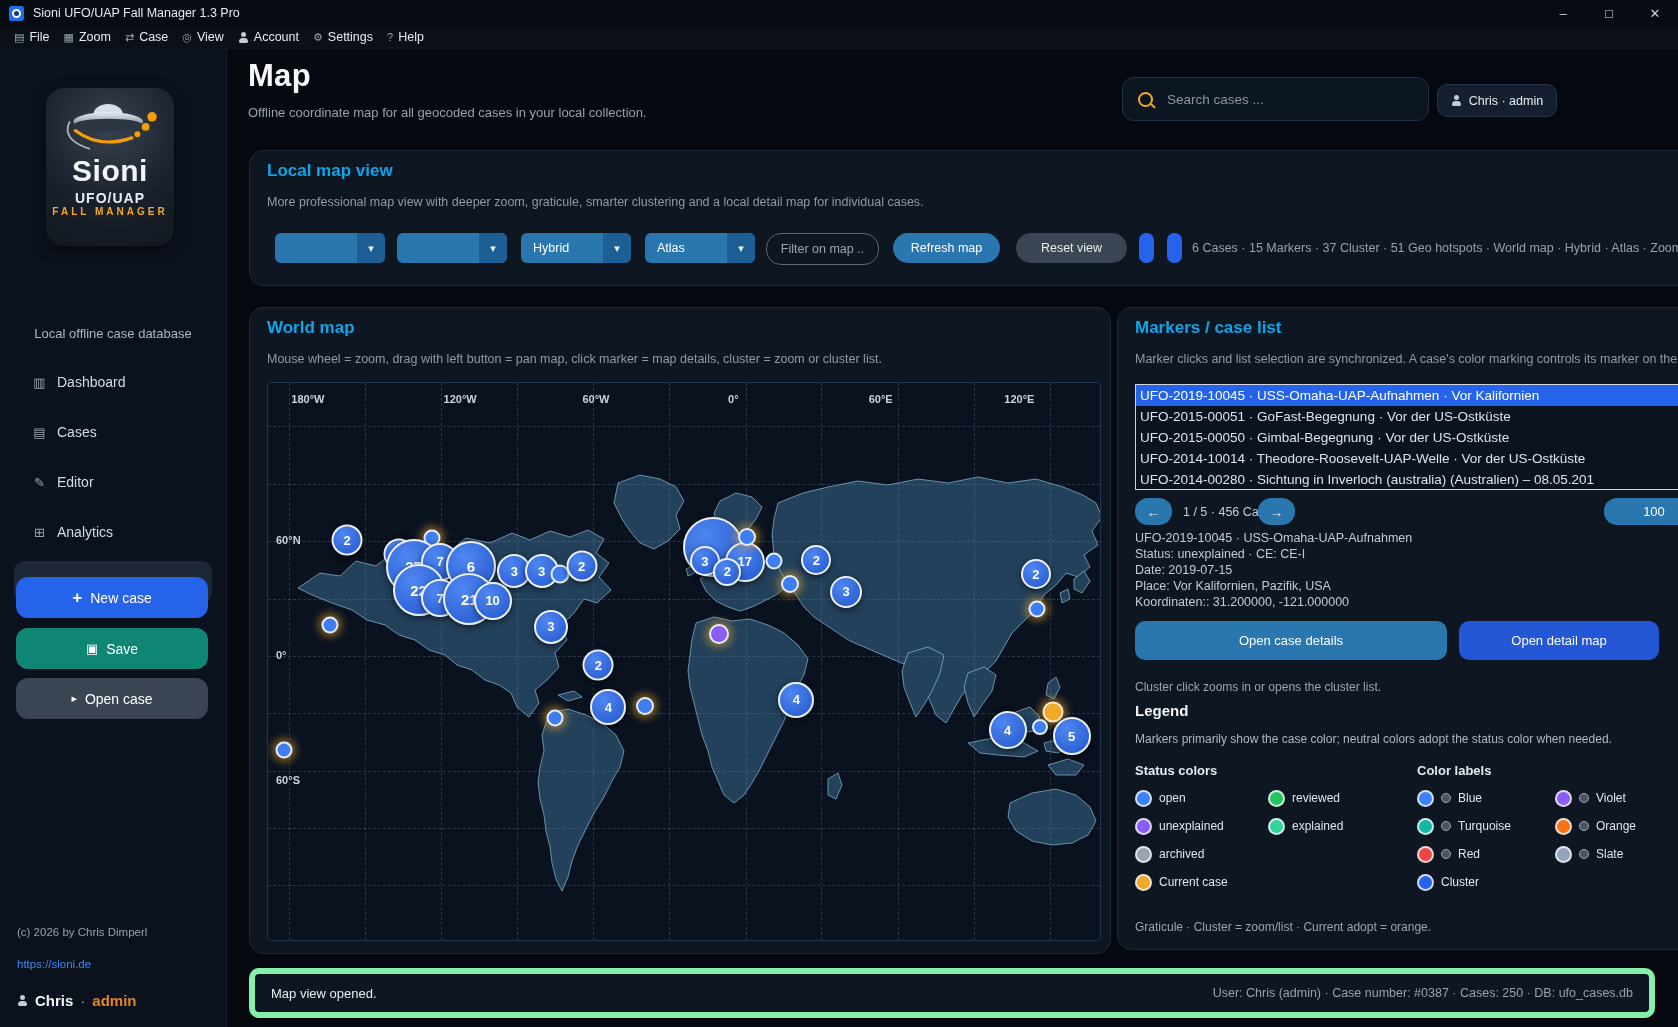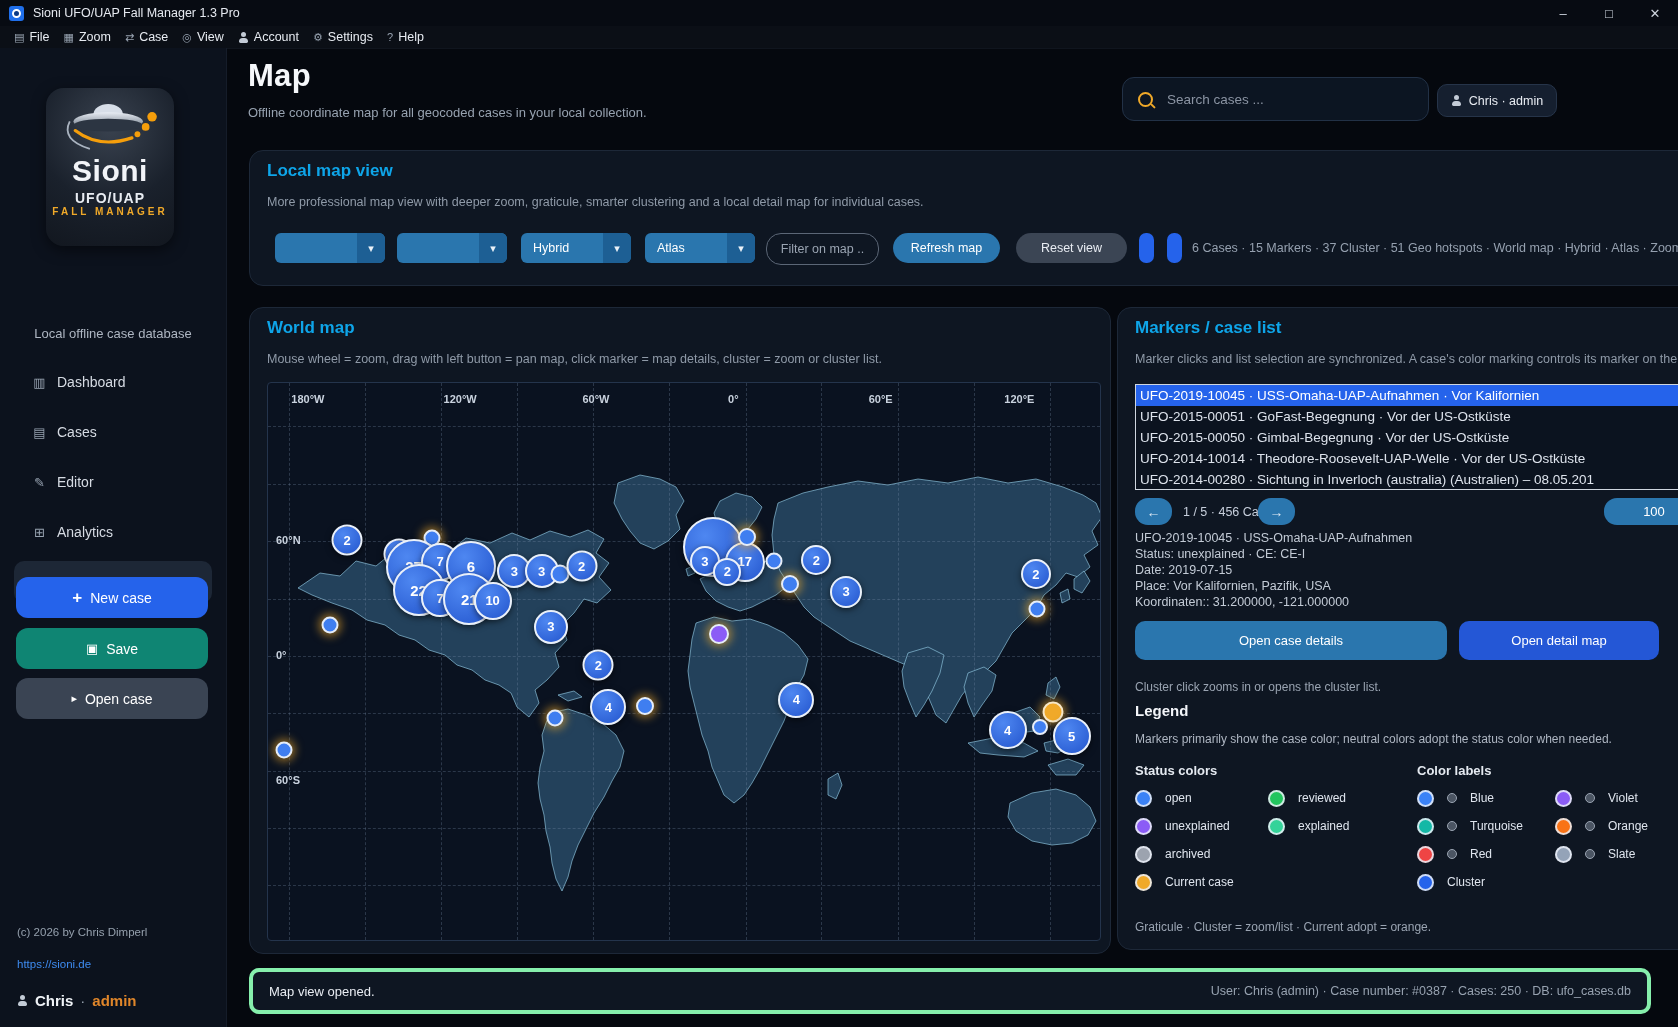--- a/index.html
+++ b/index.html
@@ -95,26 +95,26 @@
   .pg-size{position:absolute;left:486px;top:190px;width:100px;height:27px;background:#2a76ae;border-radius:13px;color:#fff;font-size:13px;display:flex;align-items:center;justify-content:center}
   .details{position:absolute;left:17px;top:222px;font-size:12.5px;color:#c3cbd6}
   .details div{height:16px;line-height:16px;white-space:nowrap}
   .btn-case-details{position:absolute;left:17px;top:313px;width:312px;height:39px;background:#2a76ae;border-radius:10px;color:#fff;font-size:13px;display:flex;align-items:center;justify-content:center}
   .btn-detail-map{position:absolute;left:341px;top:313px;width:200px;height:39px;background:#2457d6;border-radius:10px;color:#fff;font-size:13px;display:flex;align-items:center;justify-content:center}
   .cluster-note{position:absolute;left:17px;top:372px;font-size:12px;color:#9aa4b2;white-space:nowrap}
   .legend-head{position:absolute;left:17px;top:394px;font-size:15px;font-weight:bold;color:#f3f5f9}
   .legend-note{position:absolute;left:17px;top:424px;font-size:12px;color:#aeb6c2;white-space:nowrap}
   .leg-col-head{position:absolute;top:455px;font-size:13px;font-weight:bold;color:#e4e9f0}
   .leg-col{position:absolute;top:480px;width:140px}
-  .leg-row{display:flex;align-items:center;gap:13px;height:20px;margin-bottom:8px;font-size:12px;color:#dfe5ee;white-space:nowrap}
+  .leg-row{display:flex;align-items:center;gap:7px;height:20px;margin-bottom:8px;font-size:12px;color:#dfe5ee;white-space:nowrap}
   .leg-dot{width:13px;height:13px;border-radius:50%;border:2px solid rgba(235,240,248,.85);flex:none}
   .leg-dot2{width:8px;height:8px;border-radius:50%;background:#4b5563;border:1px solid #9aa4b2;flex:none}
   .grat-note{position:absolute;left:17px;top:612px;font-size:12px;color:#9aa4b2;white-space:nowrap}
   
-  .statusbar{position:absolute;left:249px;top:968px;width:1394px;height:38px;background:#0e1622;border:4px solid #86efac;border-radius:10px;display:flex;align-items:center}
+  .statusbar{position:absolute;left:249px;top:968px;width:1394px;height:38px;background:#0e1622;border:6px solid #86efac;border-radius:10px;display:flex;align-items:center}
   .status-left{margin-left:16px;font-size:13px;color:#e8ecf2}
   .status-right{margin-left:auto;margin-right:16px;font-size:12.5px;color:#97a2b0}
 </style>
 </head>
 <body>
 
 <div class="titlebar">
   <span class="app-icon"></span>
   <span class="win-title">Sioni UFO/UAP Fall Manager 1.3 Pro</span>
   <div class="win-controls">

